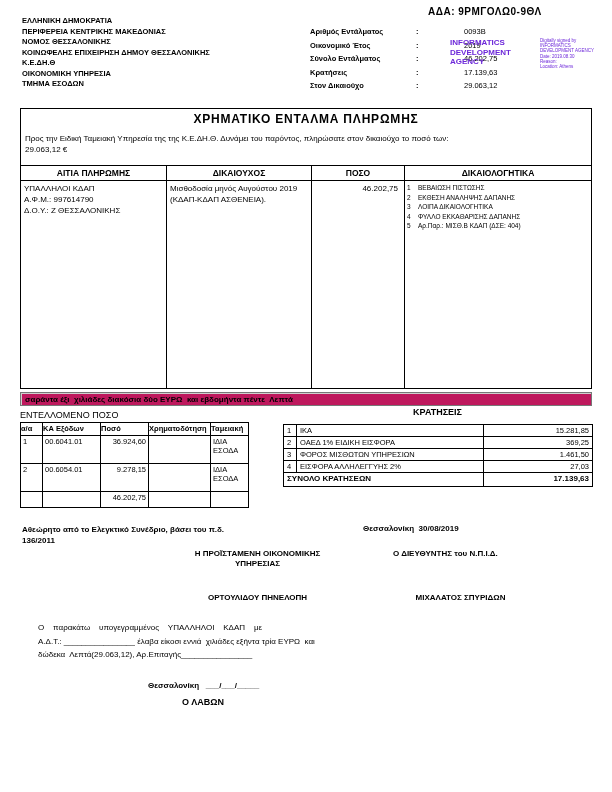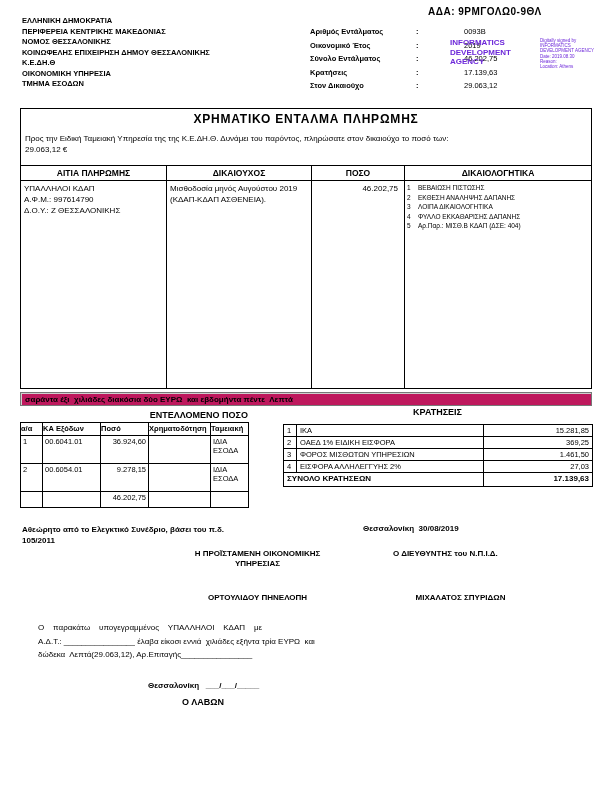--- a/index.html
+++ b/index.html
@@ -47,21 +47,21 @@
   .docs { padding:2px 2px; }
   .doc-row { display:flex; gap:4px; font-size:6.5px; line-height:9.5px; }
   .doc-num { width:7px; flex:none; text-align:left; }
 
   
   .words-bar { position:absolute; top:392px; left:20px; width:572px; height:14px;
     border:1px solid #777; background:#be185d; box-shadow:inset 1px 1px 0 #cfcfcf;
     font-size:8px; font-weight:bold; padding:2px 4px; }
 
   
-  .entel-title { position:absolute; top:410px; left:20px; width:228px; text-align:right; font-weight:bold; font-size:9px; }
+  .entel-title { position:absolute; top:410px; left:20px; width:228px; text-align:left; font-weight:normal; font-size:9px; }
   .krat-title  { position:absolute; top:407px; left:283px; width:309px; text-align:center; font-weight:bold; font-size:9px; }
 
   table { border-collapse:collapse; table-layout:fixed; }
   .entel-table { position:absolute; top:422px; left:20px; width:228px; }
   .entel-table th, .entel-table td { border:1px solid #000; font-size:7.5px; padding:1px 2px; vertical-align:top; }
   .entel-table th { font-weight:bold; text-align:left; padding:1px 0; height:13px; }
   .entel-table .et-row td { height:28px; }
   .entel-table .et-total td { height:16px; }
   .entel-table td.num { text-align:right; }
 
@@ -263,21 +263,21 @@
       </tr>
       <tr class="kt-total">
         <td colspan="2">ΣΥΝΟΛΟ ΚΡΑΤΗΣΕΩΝ</td>
         <td class="num">17.139,63</td>
       </tr>
     </tbody>
   </table>
 
   <div class="audit">
     <div>Αθεώρητο από το Ελεγκτικό Συνέδριο, βάσει του π.δ.</div>
-    <div>105/2011</div>
+    <div>136/2011</div>
   </div>
   <div class="place-date pre">Θεσσαλονίκη  30/08/2019</div>
 
   <div class="sig-title-left">
     <div>Η ΠΡΟΪΣΤΑΜΕΝΗ ΟΙΚΟΝΟΜΙΚΗΣ</div>
     <div>ΥΠΗΡΕΣΙΑΣ</div>
   </div>
   <div class="sig-title-right">Ο ΔΙΕΥΘΥΝΤΗΣ του Ν.Π.Ι.Δ.</div>
 
   <div class="sig-name-left">ΟΡΤΟΥΛΙΔΟΥ ΠΗΝΕΛΟΠΗ</div>

